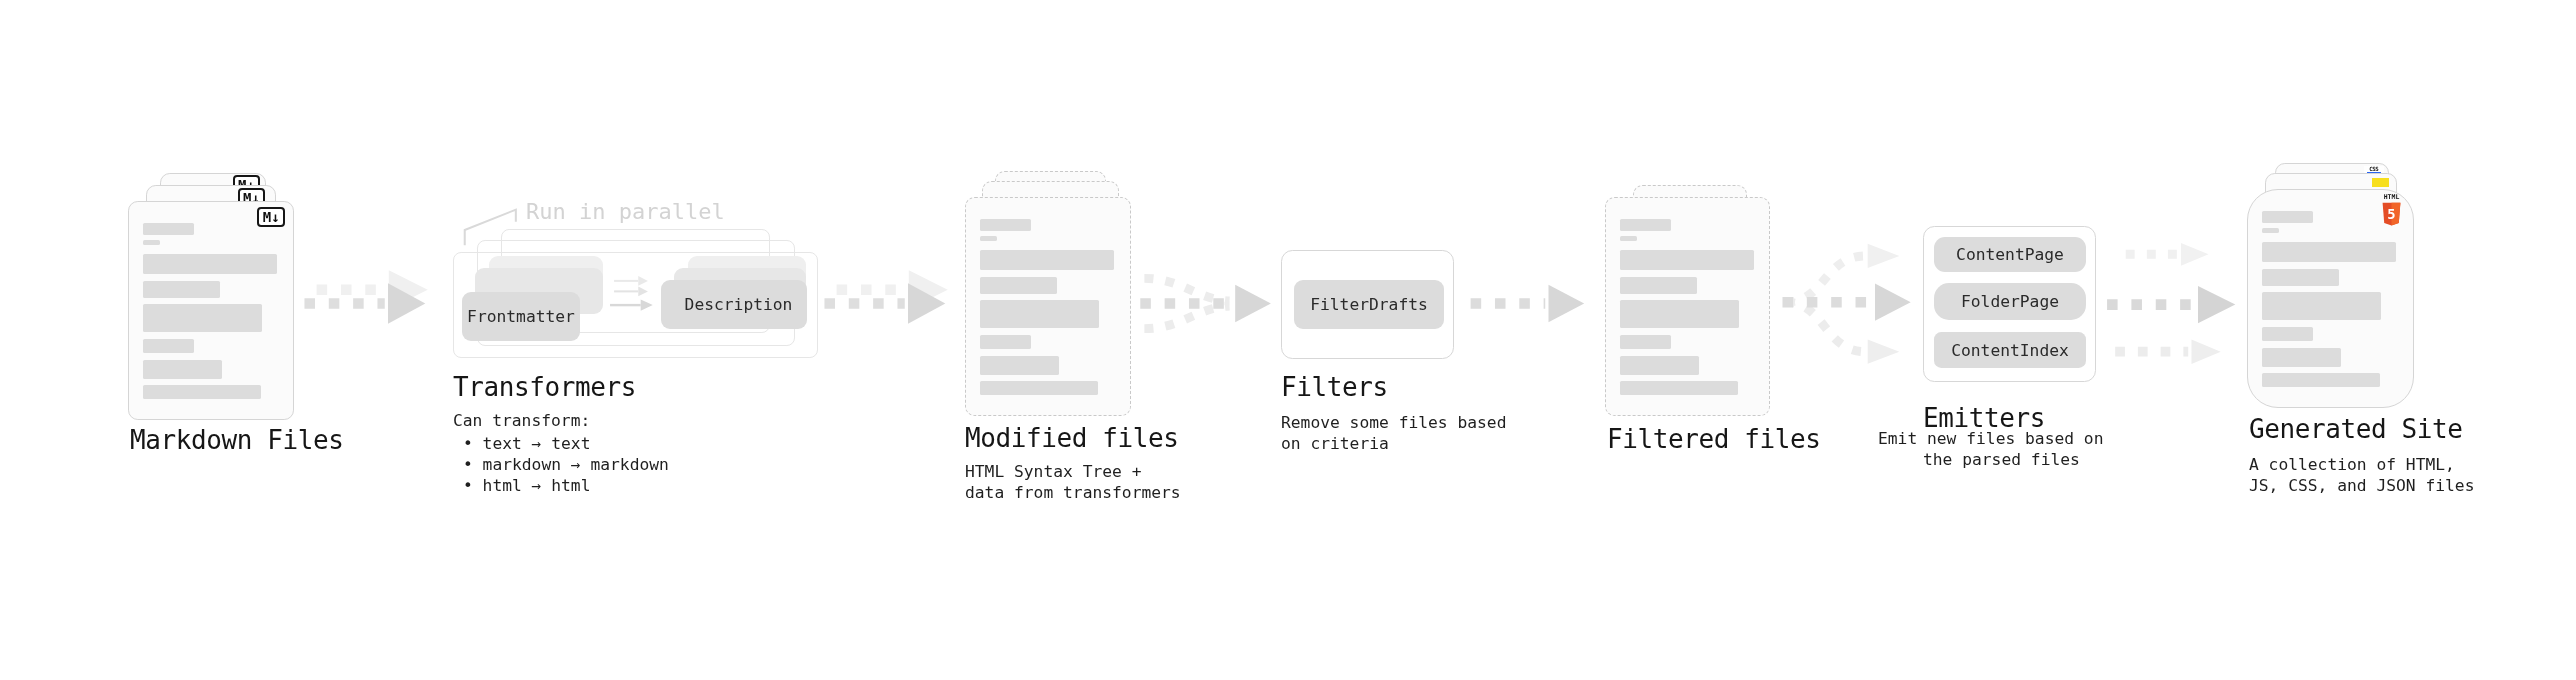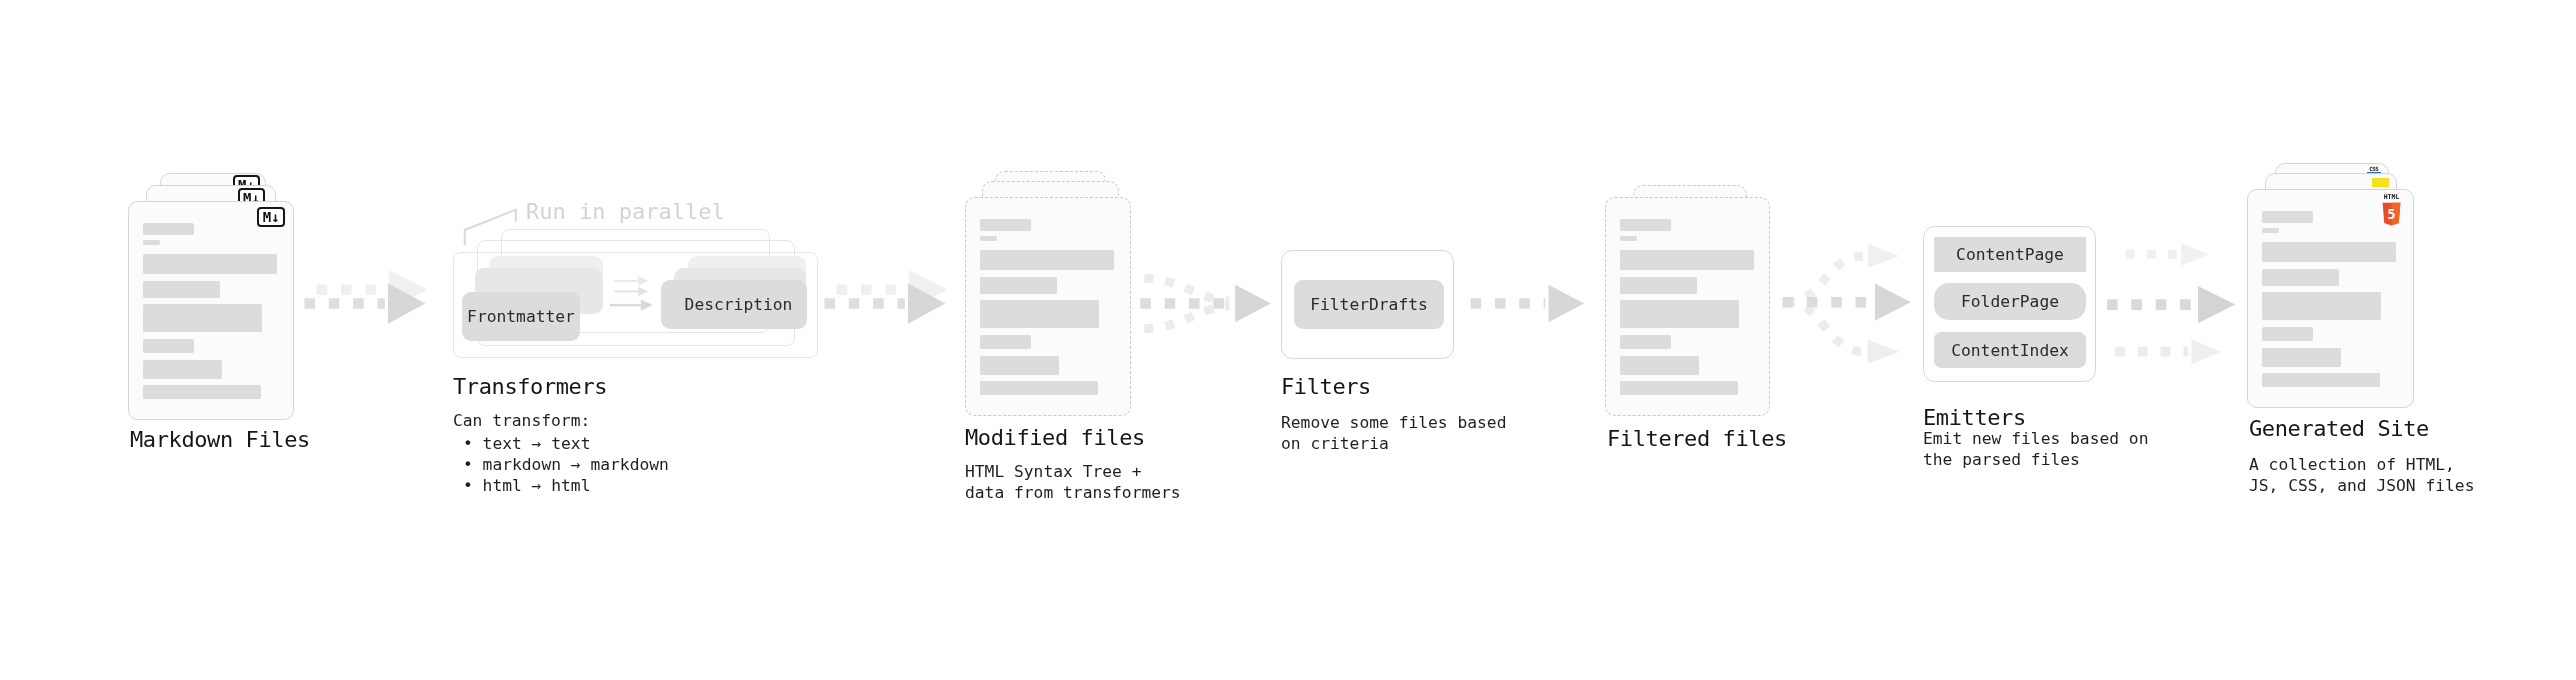--- a/index.html
+++ b/index.html
@@ -17,21 +17,21 @@
   
   .mod-c3{left:995px;top:171px;width:111px;height:219px;}
   .mod-c2{left:982px;top:181px;width:137px;height:219px;}
   .mod-c1{left:965px;top:197px;width:166px;height:219px;}
   
   .fil-c2{left:1633px;top:185px;width:114px;height:219px;}
   .fil-c1{left:1605px;top:197px;width:165px;height:219px;}
   
   .gen-c3{left:2275px;top:163px;width:114px;height:219px;}
   .gen-c2{left:2265px;top:173px;width:132px;height:219px;}
-  .gen-c1{left:2247px;top:189px;width:167px;height:219px;}
+  .gen-c1{left:2247px;top:189px;width:167px;height:219px;border-radius:31px;}
   
   .bar{position:absolute;left:14px;background:#dcdcdc;border-radius:1.6px;}
   .b1{top:21px;width:51px;height:12.2px;}
   .b2{top:38px;width:17px;height:4.9px;}
   .b3{top:52px;width:134px;height:20.3px;}
   .b4{top:79px;width:77px;height:17px;}
   .b5{top:102px;width:119px;height:28.4px;}
   .b6{top:137px;width:51px;height:14px;}
   .b7{top:158px;width:79px;height:18.7px;}
   .b8{top:183px;width:118px;height:14px;}
@@ -41,21 +41,21 @@
   .md-badge.pos1{right:8.1px;top:4.9px;}
   .md-badge.pos2{right:9.8px;top:2.4px;}
   .md-badge.pos3{right:4.9px;top:0.8px;}
   
   .css-badge{position:absolute;right:4.1px;top:1.6px;width:20.3px;height:9px;background:#fff;text-align:center;}
   .css-badge .txt{font-size:5.7px;font-weight:bold;line-height:6.5px;color:#111;letter-spacing:-0.4px;}
   .css-badge .bar-blue{width:14px;height:2.4px;background:#2965f1;margin:0 auto;}
   .js-badge{position:absolute;right:7.3px;top:4.1px;width:17px;height:9px;background:#f7df1e;}
   .html5-icon{position:absolute;right:9.8px;top:3.3px;}
   
-  .title{position:absolute;font-size:22px;line-height:24.4px;color:#161616;letter-spacing:-0.4px;white-space:pre;}
+  .title{position:absolute;font-size:26px;line-height:24.4px;color:#161616;letter-spacing:-0.4px;white-space:pre;}
   .sub{position:absolute;font-size:16.3px;line-height:19.5px;color:#1f1f1f;white-space:pre;}
   .annotation{position:absolute;font-size:22px;line-height:18px;color:#d3d3d3;white-space:pre;}
   
   .outline{position:absolute;border:1.6px solid #e6e6e6;border-radius:8.1px;box-sizing:border-box;background:transparent;}
   .outline.strong{border-color:#d7d7d7;border-radius:11.4px;}
   .graybox{position:absolute;background:#dcdcdc;border-radius:9px;display:flex;align-items:center;justify-content:center;
     font-size:16.3px;color:#2a2a2a;box-sizing:border-box;}
   .ghost1{position:absolute;background:#e7e7e7;border-radius:9px;}
   .ghost2{position:absolute;background:#efefef;border-radius:9px;}
   .arrow-svg{position:absolute;}
@@ -186,31 +186,31 @@
   <svg class="arrow-svg" style="left:1776px;top:234px;" width="142" height="142" viewBox="0 0 175 175">
     <path d="M 12,84 C 60,84 60,27 110,27" fill="none" stroke="#eeeeee" stroke-width="11" stroke-dasharray="11 15"></path>
     <polygon points="113,12 152,27 113,42" fill="#f0f0f0"></polygon>
     <path d="M 12,84 C 60,84 60,145 110,145" fill="none" stroke="#ececec" stroke-width="11" stroke-dasharray="11 15"></path>
     <polygon points="113,130 152,145 113,160" fill="#eeeeee"></polygon>
     <line x1="8" y1="84" x2="118" y2="84" stroke="#dcdcdc" stroke-width="13" stroke-dasharray="13 17"></line>
     <polygon points="122,61 166,84 122,107" fill="#d7d7d7"></polygon>
   </svg>
 
   <div class="outline strong" style="left:1923px;top:226px;width:173px;height:156px;"></div>
-  <div class="graybox" style="left:1934px;top:237px;width:152px;height:35px;border-radius:0;">
+  <div class="graybox" style="left:1934px;top:237px;width:152px;height:35px;border-radius:11px;">
     <span>ContentPage</span>
   </div>
   <div class="graybox" style="left:1934px;top:283px;width:152px;height:37px;border-radius:15px;">
     <span>FolderPage</span>
   </div>
   <div class="graybox" style="left:1934px;top:332px;width:152px;height:36px;border-radius:7.3px;">
     <span>ContentIndex</span>
   </div>
   <div class="title" style="left:1923px;top:406px;text-align:right;">Emitters</div>
-  <div class="sub" style="left:1923px;top:429px;">Emit new files based on</div>
+  <div class="sub" style="left:1878px;top:429px;">Emit new files based on</div>
   <div class="sub" style="left:1923px;top:450px;">the parsed files</div>
 
   <svg class="arrow-svg" style="left:2103px;top:234px;" width="138" height="138" viewBox="0 0 170 170">
     <line x1="28" y1="25" x2="92" y2="25" stroke="#f0f0f0" stroke-width="11" stroke-dasharray="11 15"></line>
     <polygon points="96,11 130,25 96,39" fill="#f1f1f1"></polygon>
     <line x1="5" y1="87" x2="112" y2="87" stroke="#d9d9d9" stroke-width="13" stroke-dasharray="13 17"></line>
     <polygon points="117,64 163,87 117,110" fill="#d4d4d4"></polygon>
     <line x1="15" y1="145" x2="105" y2="145" stroke="#ececec" stroke-width="12" stroke-dasharray="12 16"></line>
     <polygon points="109,130 145,145 109,160" fill="#eeeeee"></polygon>
   </svg>

